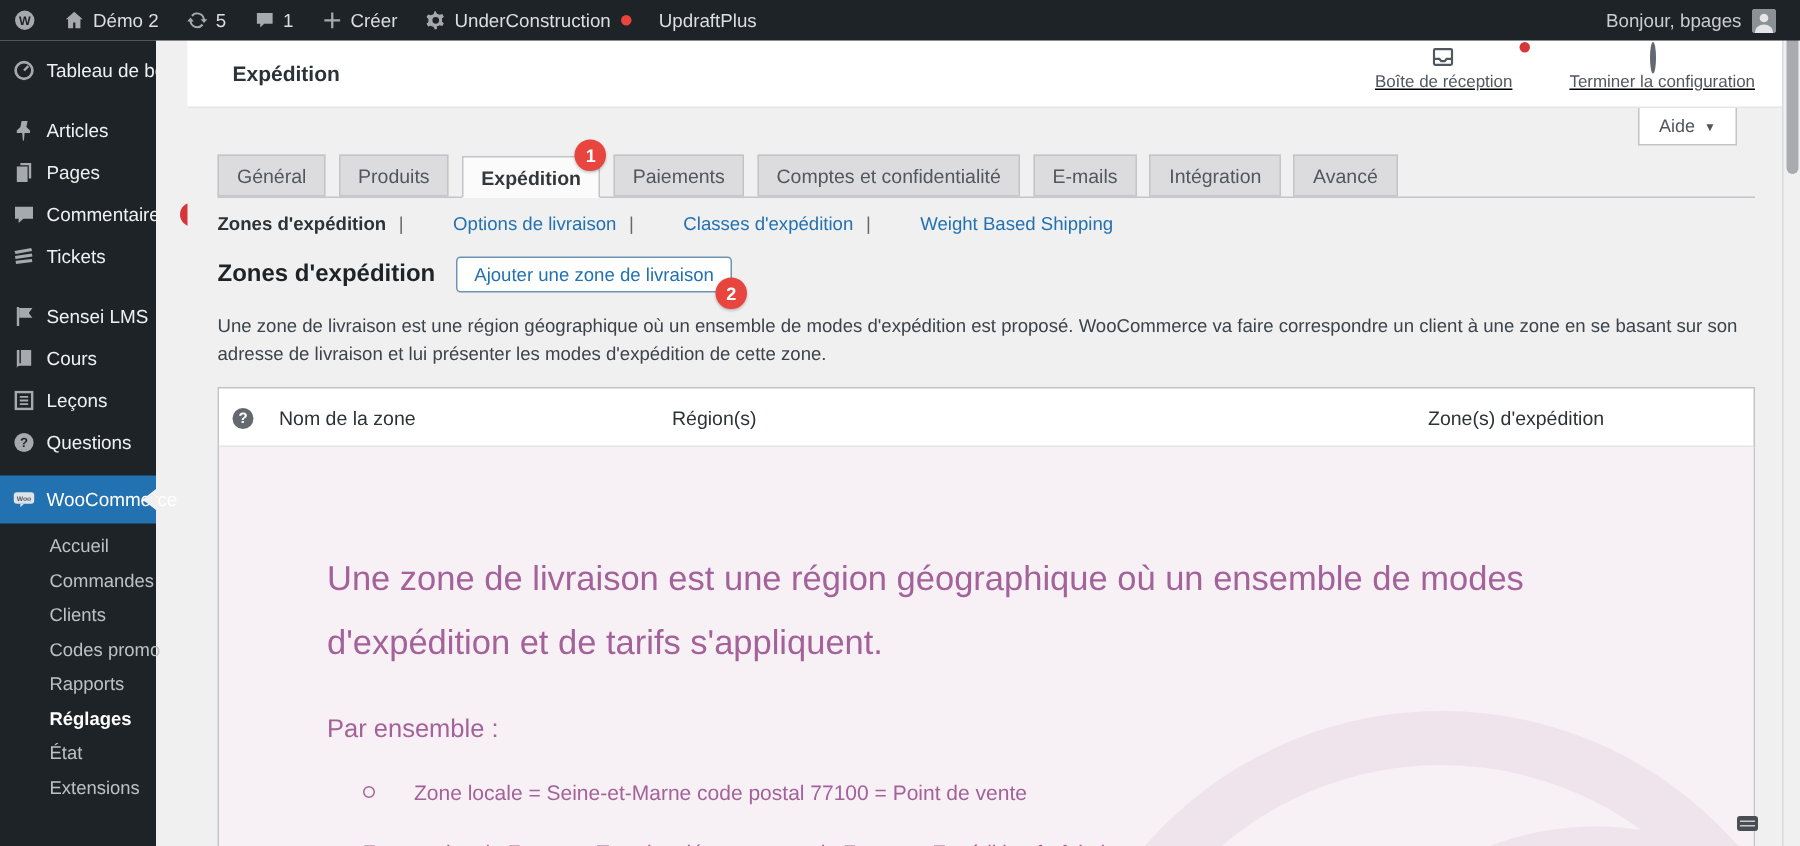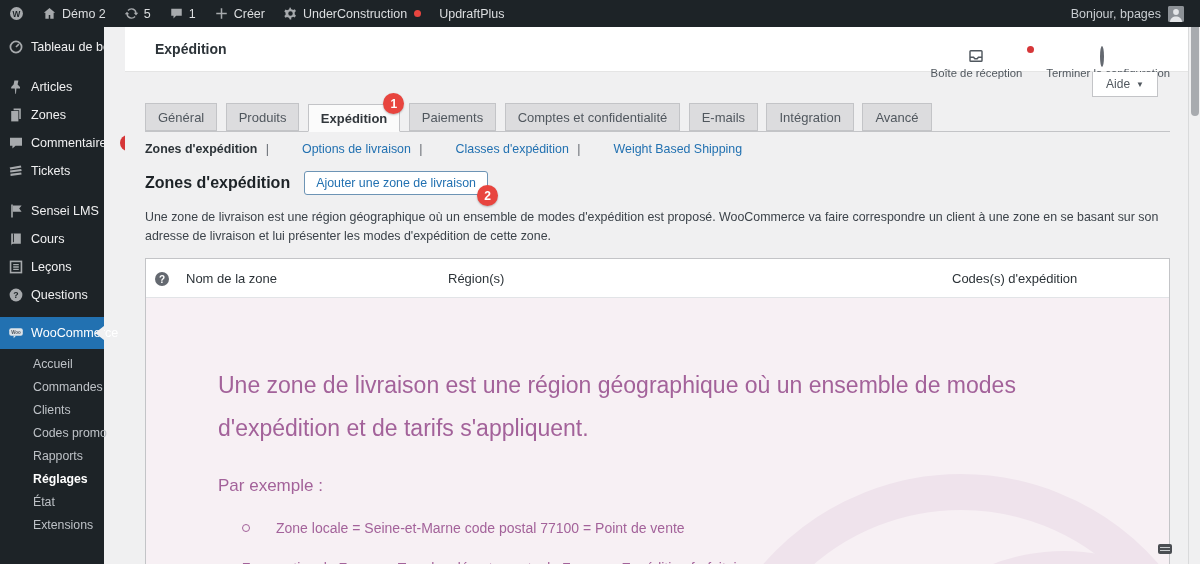--- a/index.html
+++ b/index.html
@@ -27,21 +27,21 @@
   .menu-item.active-wc { background:#2271b1; color:#fff; padding-top:8px; padding-bottom:8px; }
   .menu-item.active-wc::after { content:""; position:absolute; right:0; top:50%; transform:translateY(-50%); border:7px solid transparent; border-right:9px solid #f0f0f1; border-left:0; }
   .submenu { padding:3px 0 4px 0; }
   .submenu-item { padding:4.5px 0 4.5px 33px; font-size:12.3px; color:#bdc1c6; cursor:pointer; white-space:nowrap; }
   .submenu-item.current { color:#fff; font-weight:bold; }
 
   
   .main { position:absolute; left:125px; top:27px; width:1063px; height:537px; background:#f0f0f1; }
   .page-header { position:absolute; left:0; top:0; width:100%; height:45px; background:#fff; border-bottom:1px solid #e5e5e5; }
   .page-title { position:absolute; left:30px; top:14px; font-size:14px; font-weight:bold; color:#2c3338; }
-  .hdr-actions { position:absolute; right:18px; top:21px; display:flex; gap:24px; }
+  .hdr-actions { position:absolute; right:18px; top:3px; display:flex; gap:38px;text-decoration:underline; }
   .hdr-action { display:flex; flex-direction:column; align-items:center; gap:3px; cursor:pointer; position:relative; }
   .hdr-action .ha-icon { width:16px; height:16px; color:#50575e; }
   .hdr-action .ha-icon svg { width:100%; height:100%; display:block; }
   .hdr-action .ha-label { font-size:11.3px; color:#50575e; white-space:nowrap; }
   .inbox-dot { position:absolute; right:-12px; top:-2px; width:7px; height:7px; border-radius:50%; background:#d63638; }
   .circle-icon { width:14px; height:14px; border:2px solid #646970; border-radius:50%; }
   .help-tab { position:absolute; right:30px; top:45px; background:#fff; border:1px solid #c3c4c7; border-top:none; padding:5px 13px; font-size:12px; color:#50575e; cursor:pointer; display:flex; align-items:center; gap:6px; }
   .help-caret { font-size:8px; color:#50575e; }
 
   .content { position:absolute; left:20px; top:76px; width:1025px; }
@@ -182,21 +182,21 @@
       </span>
     <span class="mi-label">Articles</span>
   </div>
   <div class="menu-item">
     <span class="mi-icon">
         <svg viewBox="0 0 20 20" fill="currentColor">
           <path d="M7 2h9v13h-2V4H7z"></path>
           <path d="M4 5h9v13H4z"></path>
         </svg>
       </span>
-    <span class="mi-label">Zones</span>
+    <span class="mi-label">Pages</span>
   </div>
   <div class="menu-item">
     <span class="mi-icon">
         <svg viewBox="0 0 20 20" fill="currentColor">
           <path d="M2.5 3.5h15v10H9.5L5.5 17v-3.5h-3z"></path>
         </svg>
       </span>
     <span class="mi-label">Commentaires</span>
     <span class="badge">1</span>
   </div>
@@ -326,28 +326,28 @@
       </button>
     </div>
 
     <p class="desc">Une zone de livraison est une région géographique où un ensemble de modes d'expédition est proposé. WooCommerce va faire correspondre un client à une zone en se basant sur son adresse de livraison et lui présenter les modes d'expédition de cette zone.</p>
 
     <div class="zones-table">
       <div class="zt-header">
         <span class="help-q">?</span>
         <span class="col-name">Nom de la zone</span>
         <span class="col-regions">Région(s)</span>
-        <span class="col-methods">Codes(s) d'expédition</span>
+        <span class="col-methods">Zone(s) d'expédition</span>
       </div>
       <div class="pink-panel">
         <div class="wm-ring"></div>
         <div class="wm-fill"></div>
         <div class="pink-inner">
           <div class="pink-headline">Une zone de livraison est une région géographique où un ensemble de modes d'expédition et de tarifs s'appliquent.</div>
-          <div class="pink-example">Par exemple :</div>
+          <div class="pink-example">Par ensemble :</div>
           <div class="pink-list">
             <div class="pink-li">
               <span class="ring-bullet"></span>
               <span>Zone locale = Seine-et-Marne code postal 77100 = Point de vente</span>
             </div>
             <div class="pink-li">
 
               <span>Zone nationale France = Tous les départements de France = Expédition forfaitaire</span>
             </div>
           </div>

